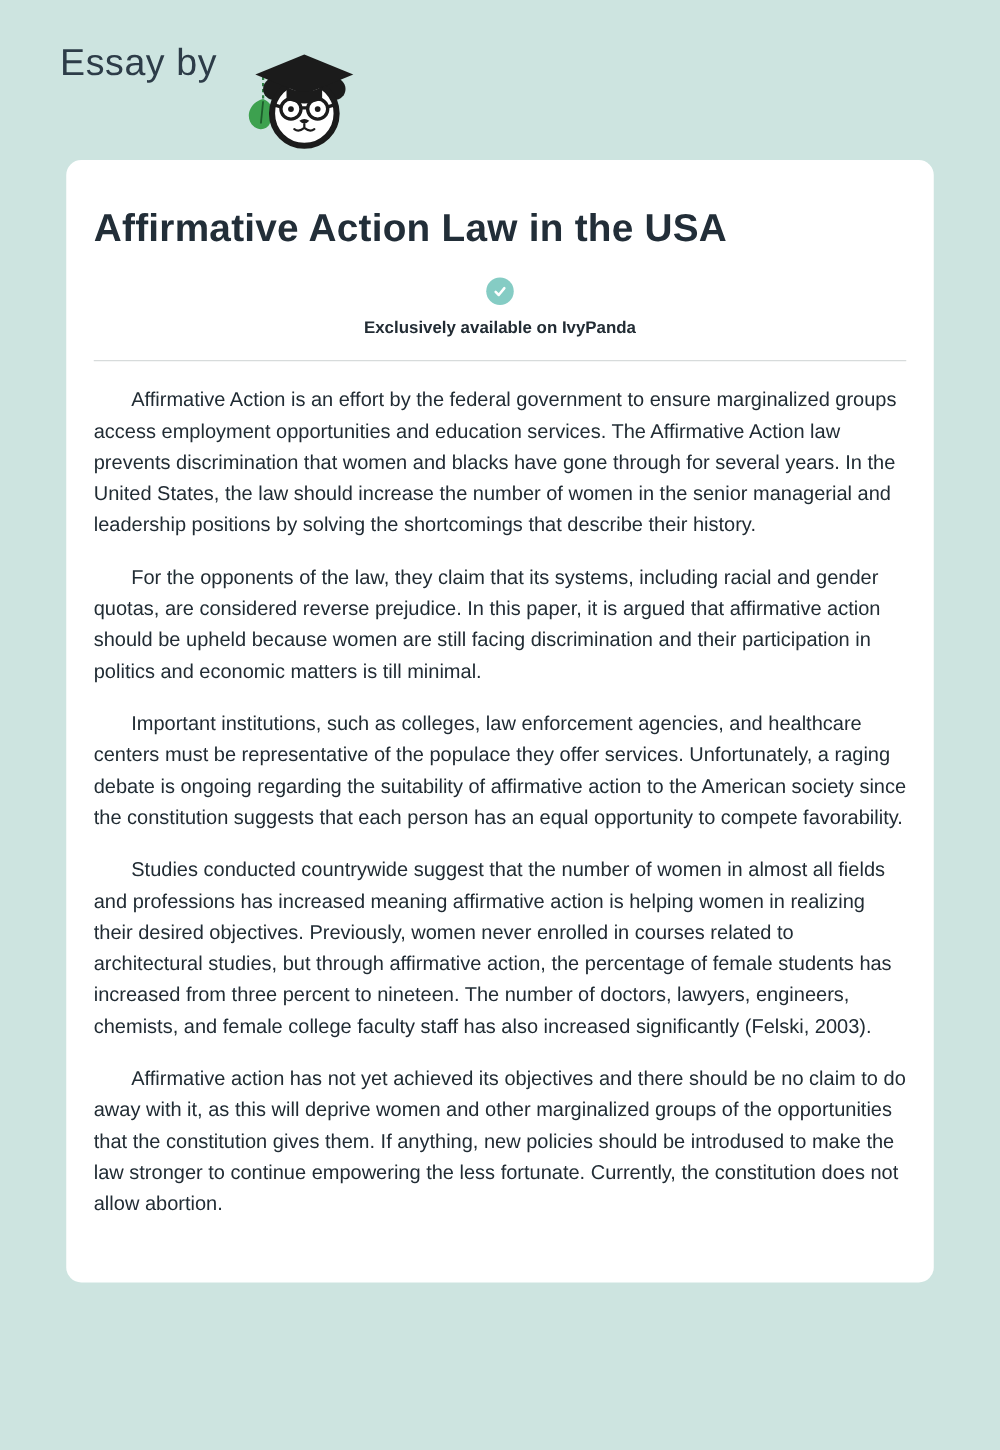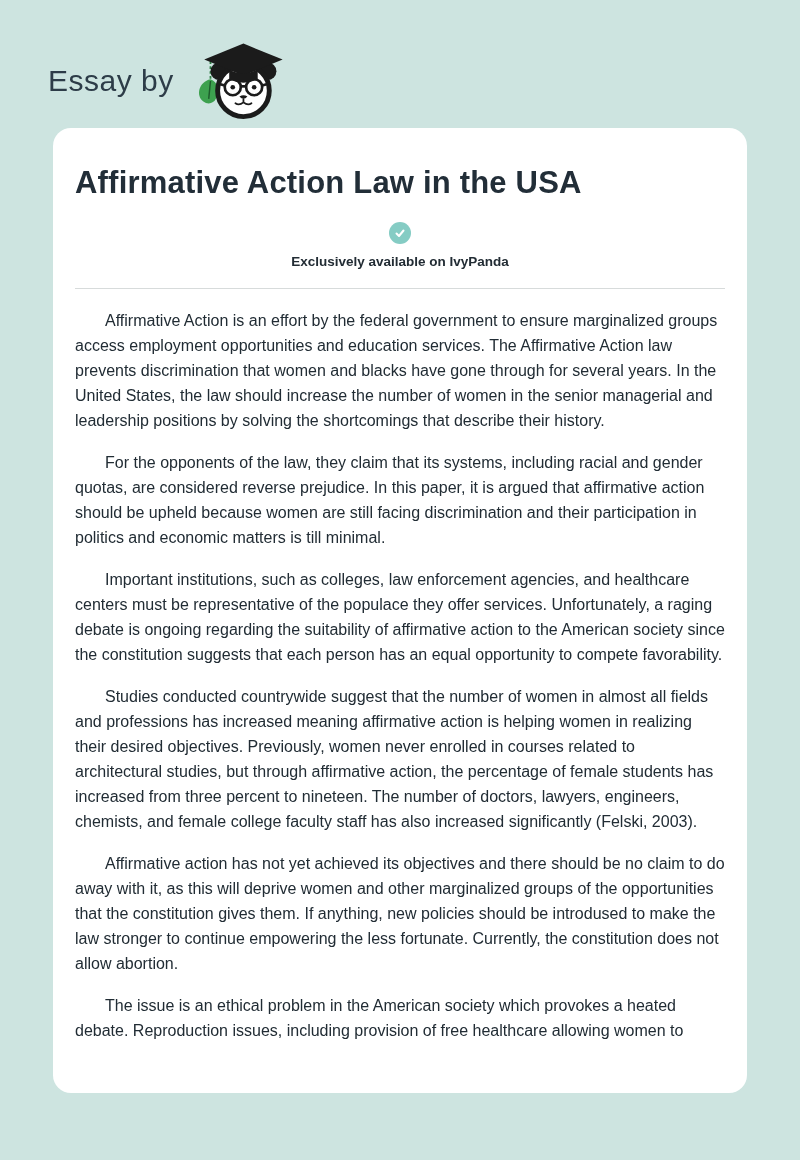--- a/index.html
+++ b/index.html
@@ -4,21 +4,20 @@
 <style>
   * { margin: 0; padding: 0; box-sizing: border-box; }
   html, body { width: 800px; height: 1160px; overflow: hidden; }
   body {
     background: #cde4e0;
     font-family: "Liberation Sans", sans-serif;
     color: #212c34;
   }
   .header {
     display: flex;
-    align-items: center;
     padding: 34px 0 0 48px;
     height: 128px;
   }
   .essay-by {
     font-size: 30px;
     color: #2d3c48;
     letter-spacing: 0.5px;
   }
   .logo {
     margin: 0 10px 0 16px;
@@ -36,21 +35,21 @@
   .brand sup {
     font-size: 14px;
     line-height: 1;
     margin-top: 2px;
     font-weight: 700;
   }
   .card {
     width: 694px;
     margin-left: 53px;
     background: #ffffff;
-    border-radius: 18px;
+    border-radius: 12px;
     padding: 37px 22px 50px 22px;
   }
   .card h1 {
     font-size: 31px;
     font-weight: 700;
     color: #222e38;
     letter-spacing: 0.2px;
   }
   .badge-row {
     display: flex;
@@ -140,15 +139,14 @@
   </div>
 
   <hr class="divider">
 
   <div class="essay-body">
       <p>Affirmative Action is an effort by the federal government to ensure marginalized groups access employment opportunities and education services. The Affirmative Action law prevents discrimination that women and blacks have gone through for several years. In the United States, the law should increase the number of women in the senior managerial and leadership positions by solving the shortcomings that describe their history.</p>
       <p>For the opponents of the law, they claim that its systems, including racial and gender quotas, are considered reverse prejudice. In this paper, it is argued that affirmative action should be upheld because women are still facing discrimination and their participation in politics and economic matters is till minimal.</p>
       <p>Important institutions, such as colleges, law enforcement agencies, and healthcare centers must be representative of the populace they offer services. Unfortunately, a raging debate is ongoing regarding the suitability of affirmative action to the American society since the constitution suggests that each person has an equal opportunity to compete favorability.</p>
       <p>Studies conducted countrywide suggest that the number of women in almost all fields and professions has increased meaning affirmative action is helping women in realizing their desired objectives. Previously, women never enrolled in courses related to architectural studies, but through affirmative action, the percentage of female students has increased from three percent to nineteen. The number of doctors, lawyers, engineers, chemists, and female college faculty staff has also increased significantly (Felski, 2003).</p>
       <p>Affirmative action has not yet achieved its objectives and there should be no claim to do away with it, as this will deprive women and other marginalized groups of the opportunities that the constitution gives them. If anything, new policies should be introdused to make the law stronger to continue empowering the less fortunate. Currently, the constitution does not allow abortion.</p>
-      <p>The issue is an ethical problem in the American society which provokes a heated debate. Reproduction issues, including provision of free healthcare allowing women to</p>
     </div>
 </main>
 
 </body></html>

